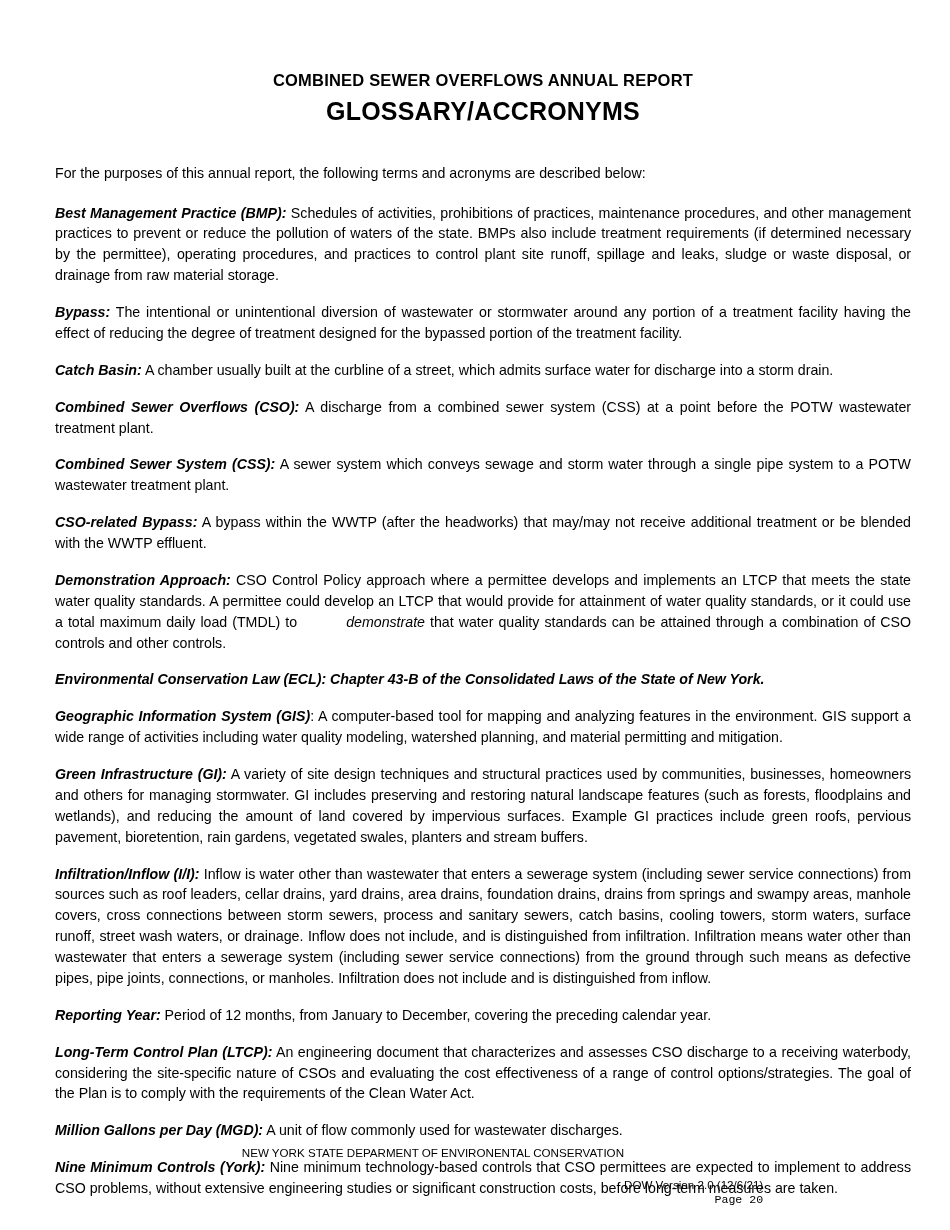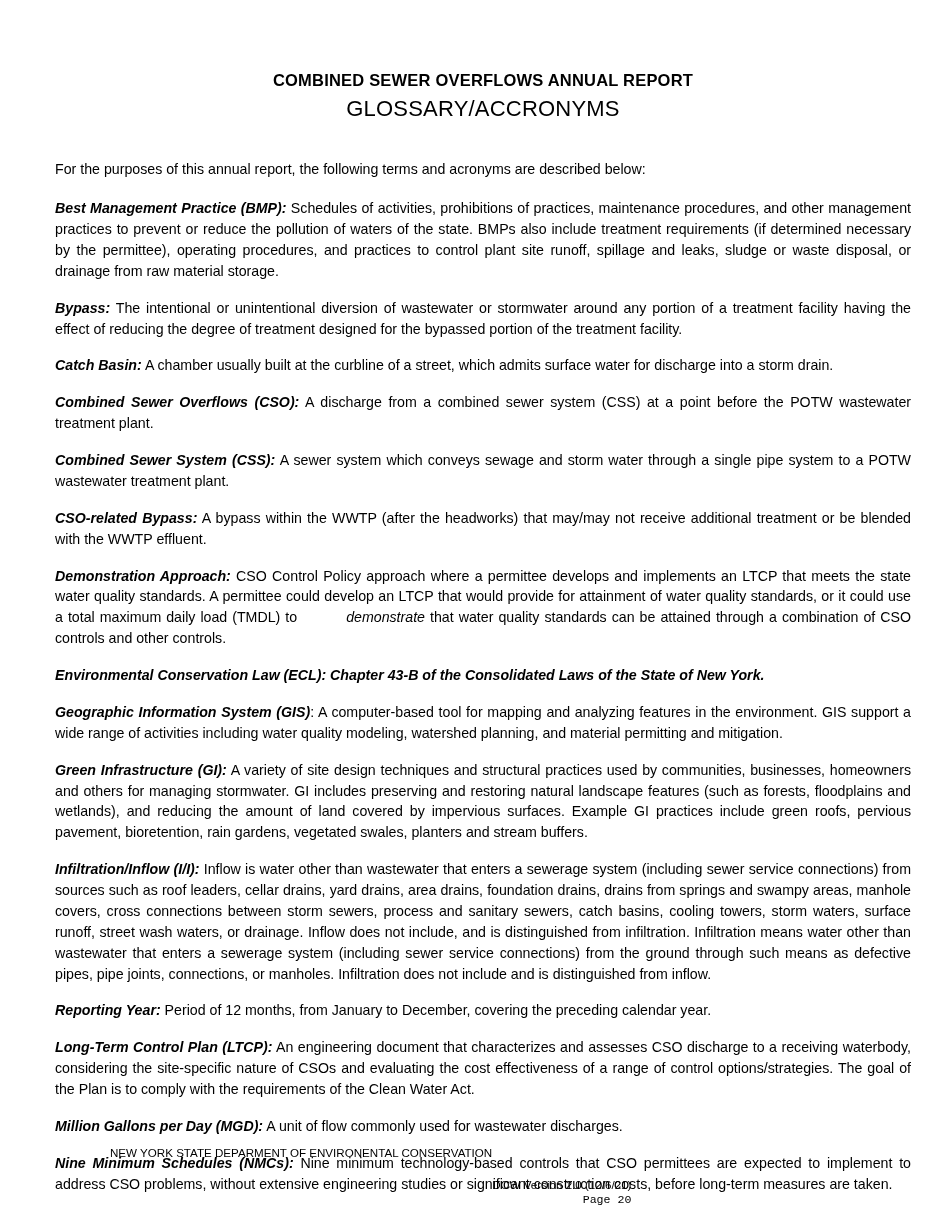--- a/index.html
+++ b/index.html
@@ -24,22 +24,22 @@
     text-align: center;
     margin-bottom: 34px;
   }
   .title-line1 {
     font-size: 16.5px;
     font-weight: bold;
     letter-spacing: 0.2px;
     line-height: 1.5;
   }
   .title-line2 {
-    font-size: 22px;
-    font-weight: normal;
+    font-size: 25px;
+    font-weight: bold;
     letter-spacing: 0.2px;
     line-height: 1.45;
   }
   .intro {
     font-size: 14.2px;
     margin-bottom: 19px;
     line-height: 1.45;
   }
   .entry {
     font-size: 14.2px;
@@ -60,21 +60,21 @@
   }
   .footer {
     position: absolute;
     left: 55px;
     right: 55px;
     bottom: 22px;
     font-size: 11.6px;
   }
   .footer-row {
     display: flex;
-    justify-content: flex-start;
+    justify-content: center;
     align-items: flex-start;
   }
   .footer-left {
     padding-left: 55px;
   }
   .footer-right {
     text-align: right;
     line-height: 1.35;
     margin-top: 31px;
   }
@@ -145,21 +145,21 @@
 
   <div class="entry">
     <span class="term">Long-Term Control Plan (LTCP):</span><span>  An engineering document that characterizes and assesses CSO discharge to a receiving waterbody, considering the site-specific nature of CSOs and evaluating the cost effectiveness of a range of control options/strategies.  The goal of the Plan is to comply with the requirements of the Clean Water Act.</span>
   </div>
 
   <div class="entry">
     <span class="term">Million Gallons per Day (MGD):</span><span>  A unit of flow commonly used for wastewater discharges.</span>
   </div>
 
   <div class="entry">
-    <span class="term">Nine Minimum Schedules (NMCs):</span><span>   Nine minimum technology-based controls that CSO permittees are expected to implement to address CSO problems, without extensive engineering studies or significant construction costs, before long-term measures are taken.</span>
+    <span class="term">Nine Minimum Controls (York):</span><span>   Nine minimum technology-based controls that CSO permittees are expected to implement to address CSO problems, without extensive engineering studies or significant construction costs, before long-term measures are taken.</span>
   </div>
 
   <div class="footer">
     <div class="footer-row">
       <div class="footer-left">NEW YORK STATE DEPARMENT OF ENVIRONENTAL CONSERVATION</div>
       <div class="footer-right">
         <span>DOW Version 2.0 (12/6/21)</span>
         <span class="footer-page">Page 20</span>
       </div>
     </div>

